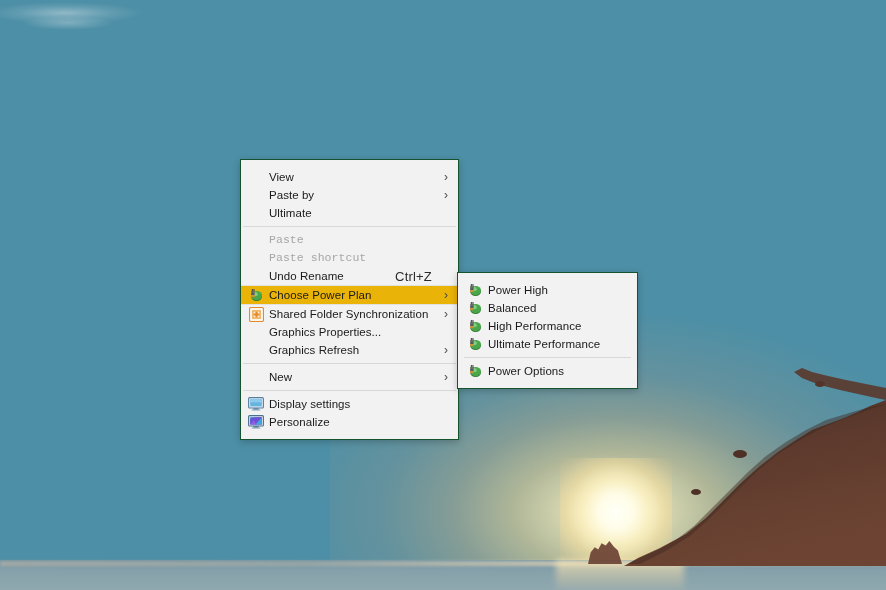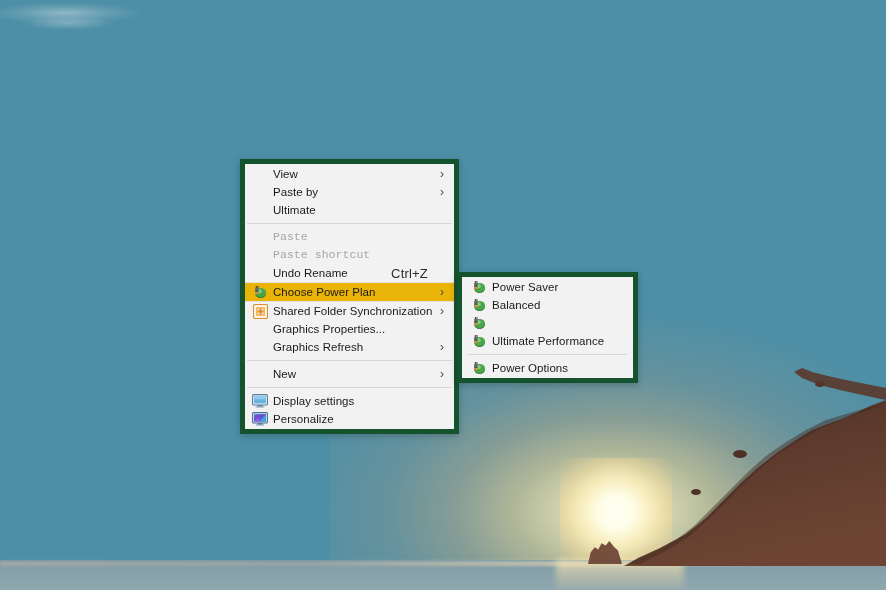--- a/index.html
+++ b/index.html
@@ -125,25 +125,25 @@
     width: 34px; height: 28px;
     background: #6b4234;
     clip-path: polygon(0% 100%, 8% 58%, 20% 40%, 30% 48%, 40% 26%, 52% 34%, 63% 18%, 76% 38%, 88% 52%, 100% 100%);
     opacity: 0.92;
   }
 
   
   .menu {
     position: absolute;
     background: #f2f2f2;
-    border: 5px solid #14532d;
+    border: 1px solid #14532d;
     box-shadow: 0 2px 7px rgba(0,0,0,0.22);
     font-size: 11.5px;
     color: #1a1a1a;
-    padding: 1px 0;
+    padding: 8px 0;
     user-select: none;
   }
   #context-menu {
     left: 240px; top: 159px;
     width: 219px;
   }
   #submenu {
     left: 457px; top: 272px;
     width: 181px;
   }
@@ -381,21 +381,21 @@
           <ellipse cx="8.6" cy="8.6" rx="5.4" ry="4.6" fill="#4aa64a"></ellipse>
           <ellipse cx="7.2" cy="7.2" rx="2.6" ry="2.1" fill="#7fd07f"></ellipse>
           <path d="M3.2 4.2 L6.6 4.2 L6.6 8.6 L3.2 8.6 Z" fill="#5b5b5b"></path>
           <path d="M3.2 4.2 L6.6 4.2 L6.6 5.4 L3.2 5.4 Z" fill="#7d7d7d"></path>
           <rect x="3.8" y="2.0" width="1.1" height="2.4" fill="#444"></rect>
           <rect x="5.4" y="2.0" width="1.1" height="2.4" fill="#444"></rect>
           <path d="M3.0 8.4 L6.8 8.4 L6.8 10.2 L3.0 10.2 Z" fill="#c98b30"></path>
           <path d="M3.0 8.4 L6.8 8.4 L6.8 9.1 L3.0 9.1 Z" fill="#e0a84c"></path>
         </svg>
       </span>
-      <span class="lbl">Power Saver</span>
+      <span class="lbl">Power High</span>
     </div>
 
     <div class="mi">
       <span class="ico">
         <svg class="ic-svg" width="16" height="16" viewBox="0 0 16 16">
           <ellipse cx="8.6" cy="9.4" rx="5.4" ry="4.6" fill="#2f7a2f"></ellipse>
           <ellipse cx="8.6" cy="8.6" rx="5.4" ry="4.6" fill="#4aa64a"></ellipse>
           <ellipse cx="7.2" cy="7.2" rx="2.6" ry="2.1" fill="#7fd07f"></ellipse>
           <path d="M3.2 4.2 L6.6 4.2 L6.6 8.6 L3.2 8.6 Z" fill="#5b5b5b"></path>
           <path d="M3.2 4.2 L6.6 4.2 L6.6 5.4 L3.2 5.4 Z" fill="#7d7d7d"></path>
@@ -415,20 +415,21 @@
           <ellipse cx="8.6" cy="8.6" rx="5.4" ry="4.6" fill="#4aa64a"></ellipse>
           <ellipse cx="7.2" cy="7.2" rx="2.6" ry="2.1" fill="#7fd07f"></ellipse>
           <path d="M3.2 4.2 L6.6 4.2 L6.6 8.6 L3.2 8.6 Z" fill="#5b5b5b"></path>
           <path d="M3.2 4.2 L6.6 4.2 L6.6 5.4 L3.2 5.4 Z" fill="#7d7d7d"></path>
           <rect x="3.8" y="2.0" width="1.1" height="2.4" fill="#444"></rect>
           <rect x="5.4" y="2.0" width="1.1" height="2.4" fill="#444"></rect>
           <path d="M3.0 8.4 L6.8 8.4 L6.8 10.2 L3.0 10.2 Z" fill="#c98b30"></path>
           <path d="M3.0 8.4 L6.8 8.4 L6.8 9.1 L3.0 9.1 Z" fill="#e0a84c"></path>
         </svg>
       </span>
+      <span class="lbl">High Performance</span>
     </div>
 
     <div class="mi">
       <span class="ico">
         <svg class="ic-svg" width="16" height="16" viewBox="0 0 16 16">
           <ellipse cx="8.6" cy="9.4" rx="5.4" ry="4.6" fill="#2f7a2f"></ellipse>
           <ellipse cx="8.6" cy="8.6" rx="5.4" ry="4.6" fill="#4aa64a"></ellipse>
           <ellipse cx="7.2" cy="7.2" rx="2.6" ry="2.1" fill="#7fd07f"></ellipse>
           <path d="M3.2 4.2 L6.6 4.2 L6.6 8.6 L3.2 8.6 Z" fill="#5b5b5b"></path>
           <path d="M3.2 4.2 L6.6 4.2 L6.6 5.4 L3.2 5.4 Z" fill="#7d7d7d"></path>

